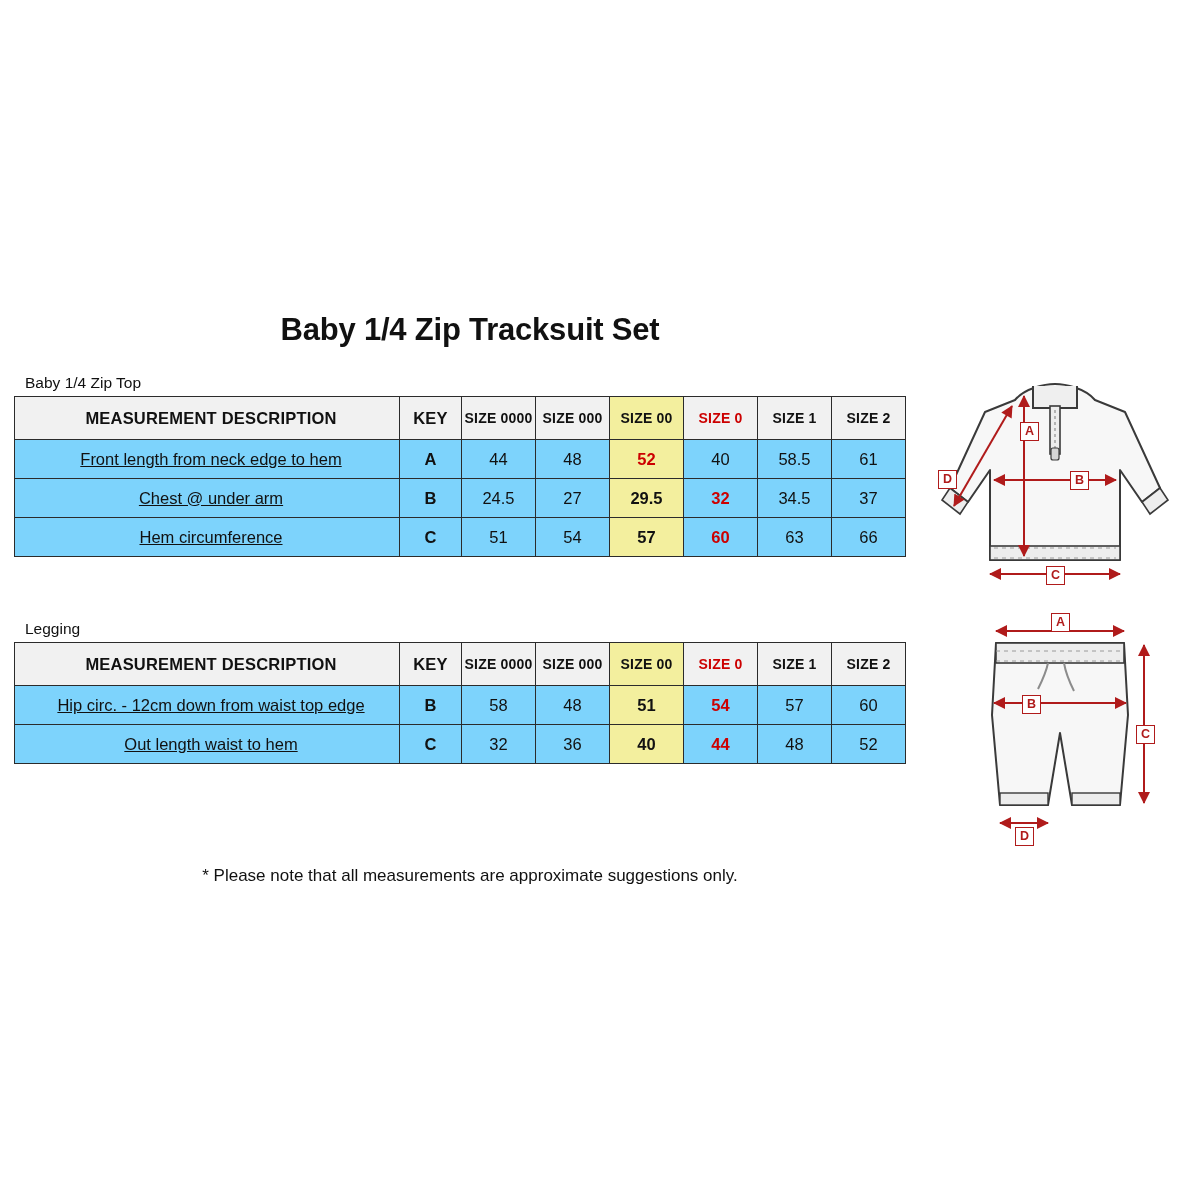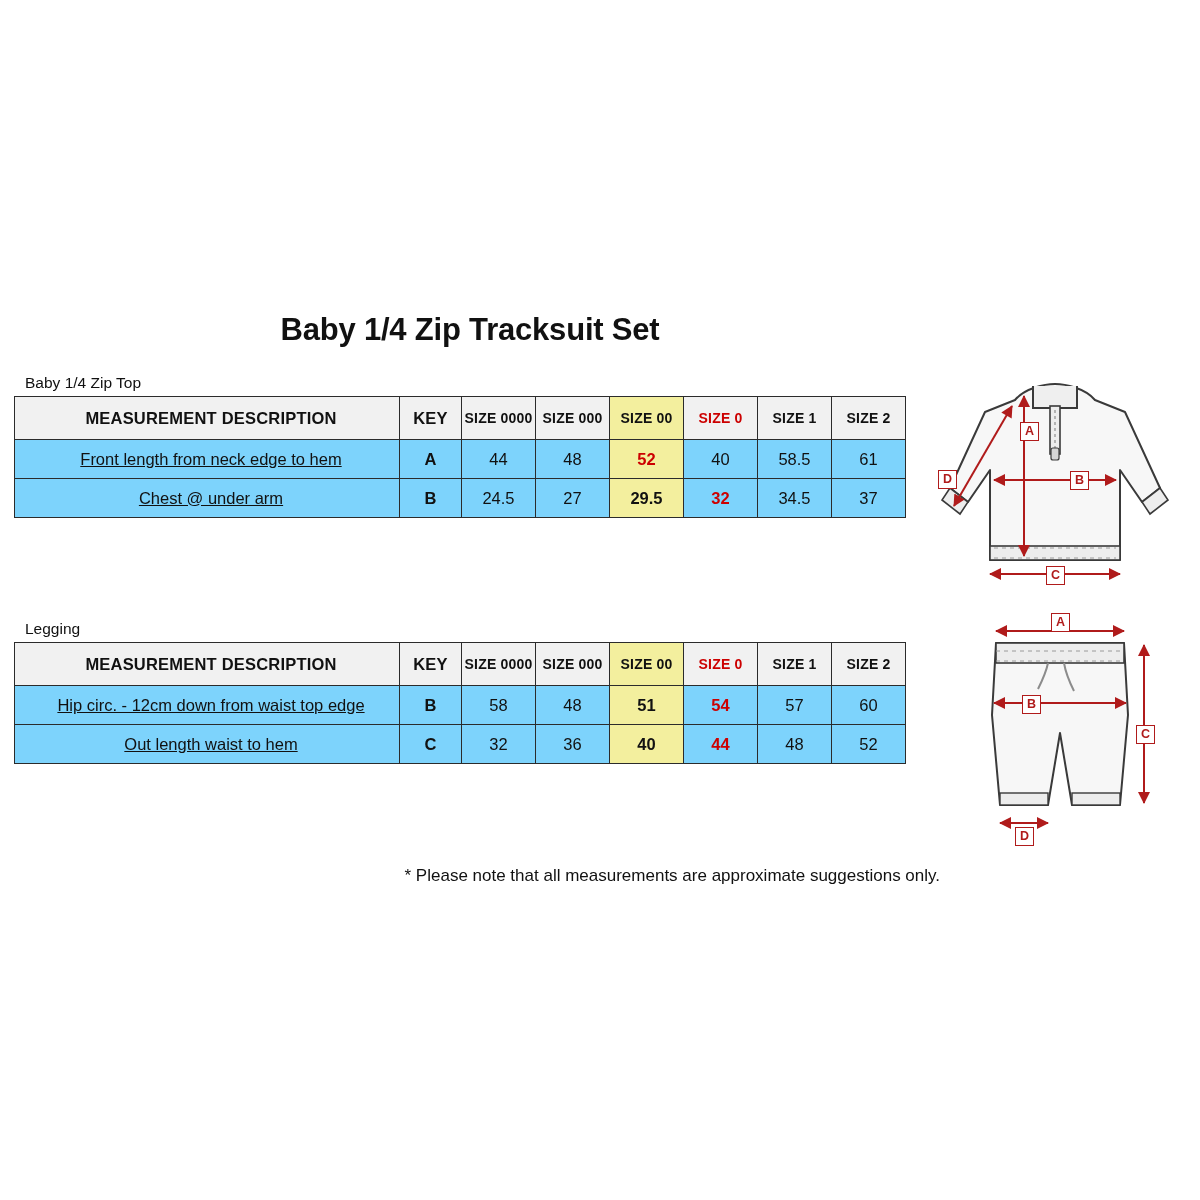--- a/index.html
+++ b/index.html
@@ -119,21 +119,21 @@
   col.c-desc { width: 385px; }
   col.c-key  { width: 62px; }
   col.c-size { width: 74px; }
 
   
   .footnote {
     position: absolute;
     left: 0;
     top: 866px;
     width: 940px;
-    text-align: right;
+    text-align: center;
     font-size: 17px;
     color: #111;
   }
 
   
   .diagram {
     position: absolute;
   }
   #diagram-top { left: 920px; top: 370px; width: 270px; height: 230px; }
   #diagram-legging { left: 960px; top: 605px; width: 230px; height: 260px; }
@@ -197,20 +197,30 @@
       <tr>
         <td class="desc">Chest @ under arm</td>
         <td class="key">B</td>
         <td class="val">24.5</td>
         <td class="val">27</td>
         <td class="val highlight">29.5</td>
         <td class="val red">32</td>
         <td class="val">34.5</td>
         <td class="val">37</td>
       </tr>
+      <tr>
+        <td class="desc">Hem circumference</td>
+        <td class="key">C</td>
+        <td class="val">51</td>
+        <td class="val">54</td>
+        <td class="val highlight">57</td>
+        <td class="val red">60</td>
+        <td class="val">63</td>
+        <td class="val">66</td>
+      </tr>
     </tbody>
   </table>
 
   <div class="caption" id="caption-legging">Legging</div>
 
   <table class="size-table" id="table-legging">
     <colgroup>
       <col class="c-desc">
         <col class="c-key">
       <col class="c-size">

